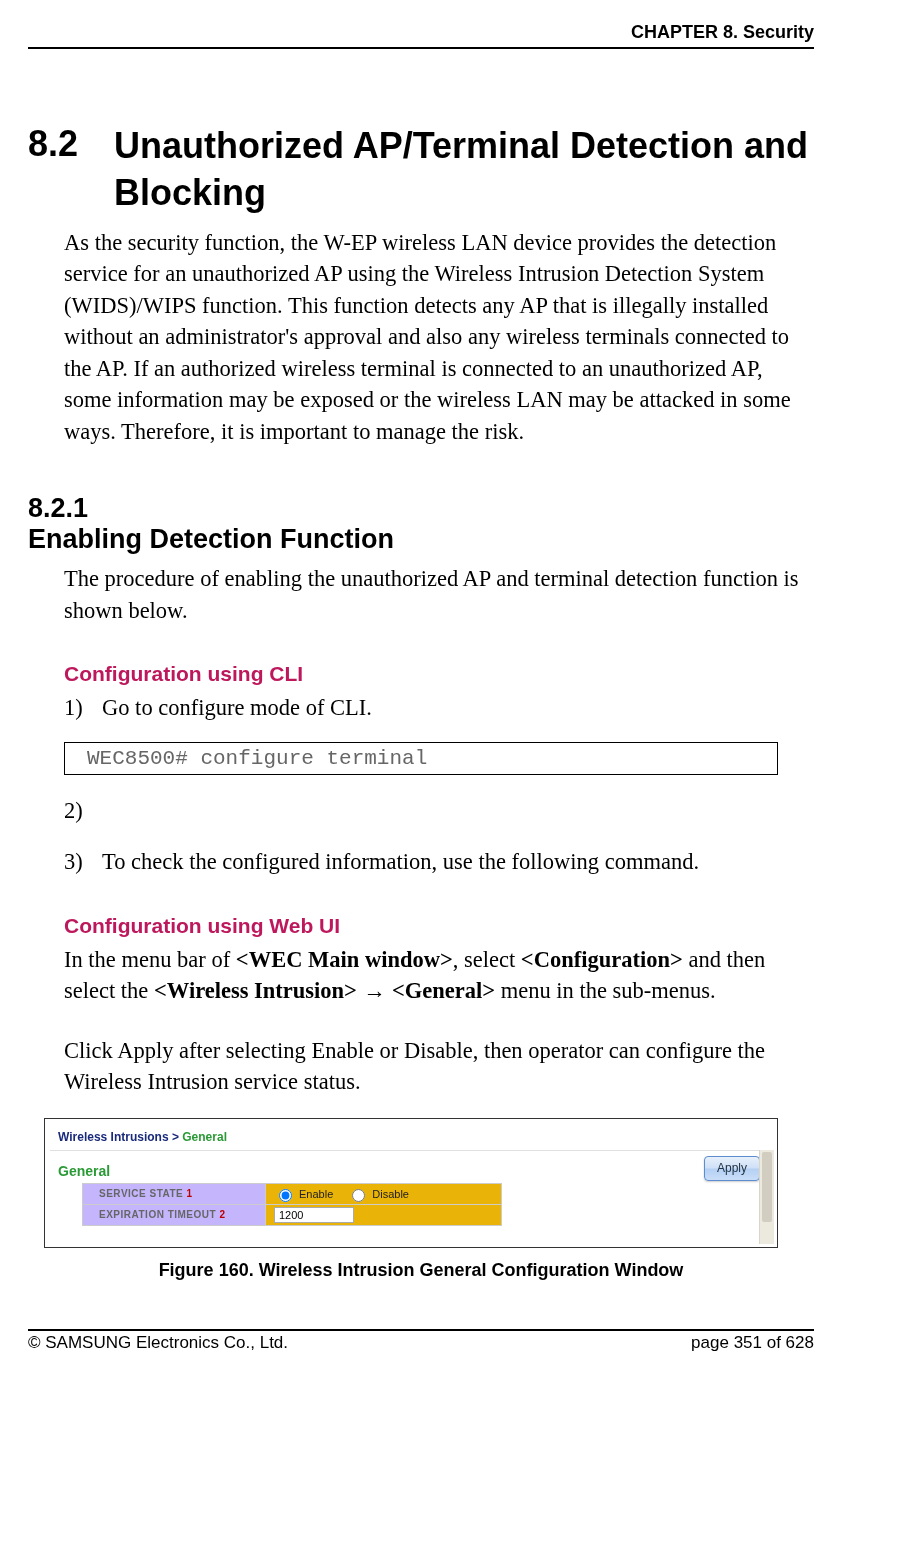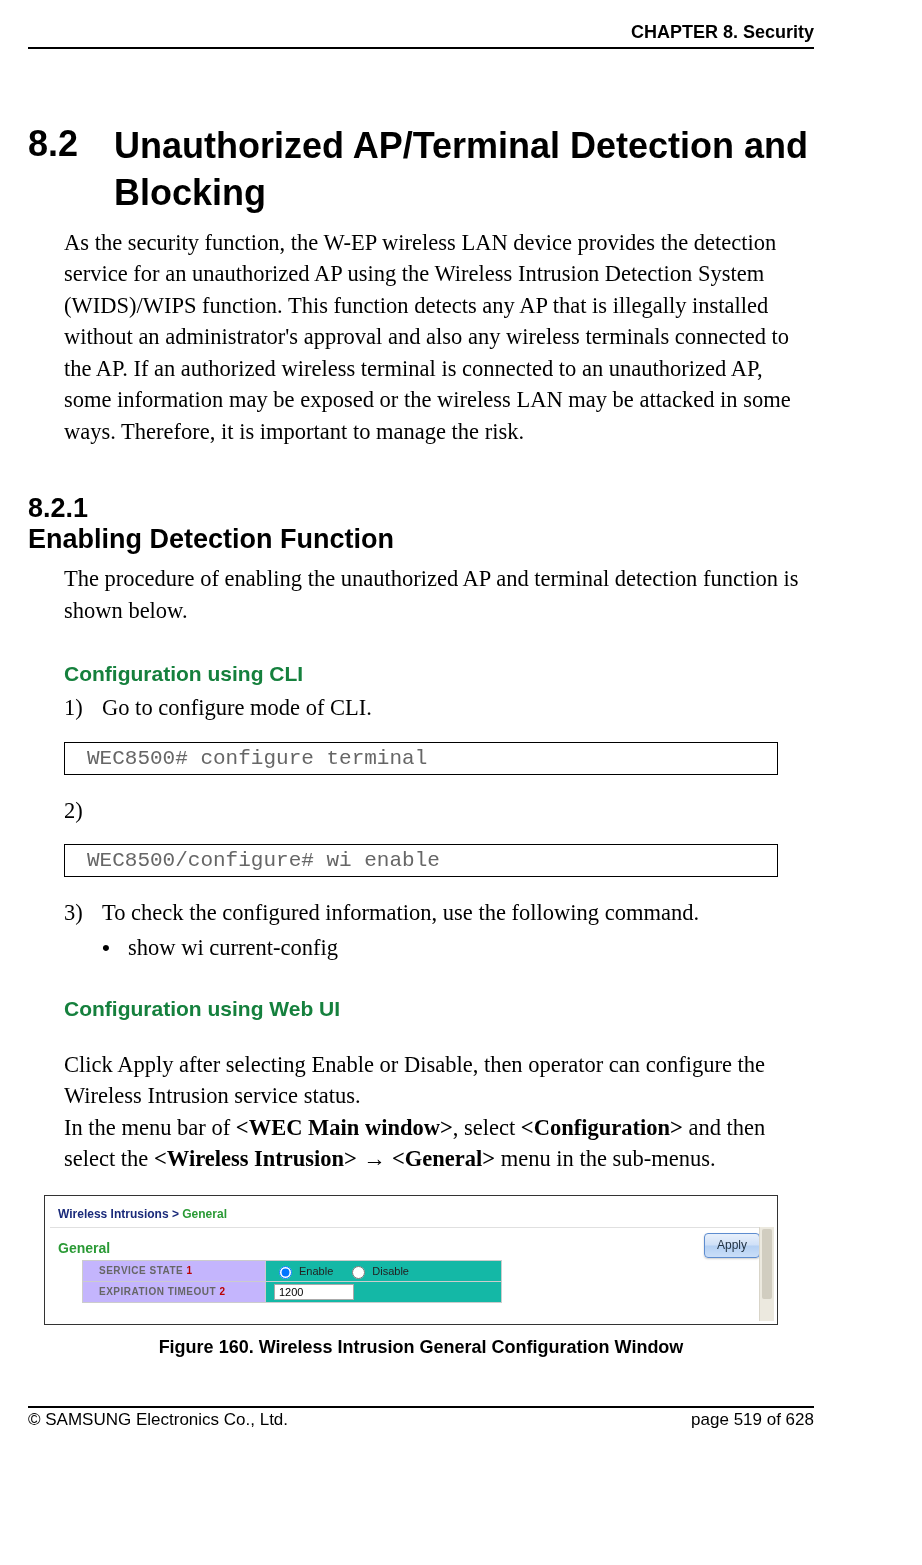--- a/index.html
+++ b/index.html
@@ -64,21 +64,21 @@
     flex-direction: column;
   }
   h2.subsection .num {
     width: 100px;
     flex-shrink: 0;
   }
   h3.config {
     font-family: Arial, sans-serif;
     font-weight: bold;
     font-size: 21px;
-    color: #15803d;
+    color: #be185d;
     margin: 36px 0 6px 36px;
   }
   ol.numlist {
     list-style: none;
     padding: 0;
     margin: 0 0 0 36px;
   }
   ol.numlist li {
     font-size: 22.5px;
     line-height: 1.4;
@@ -159,21 +159,21 @@
     font-size: 10px;
     font-weight: bold;
     color: #666;
     letter-spacing: 0.5px;
     text-align: left;
     padding: 4px 16px;
     width: 150px;
   }
   .form-table td {
     border: 1px solid #ccc;
-    background: #14b8a6;
+    background: #eab308;
     padding: 2px 8px;
     font-family: Arial, sans-serif;
     font-size: 11px;
     color: #222;
   }
   .form-table .sup {
     color: #b00;
     font-weight: bold;
     font-size: 10px;
   }
@@ -283,42 +283,34 @@
     </ol>
     <div class="code-box">
       <span>WEC8500# configure terminal</span>
     </div>
 
     <ol class="numlist" style="margin-top:20px;">
       <li>
         <span class="marker">2)</span>
       </li>
     </ol>
-    <div class="code-box">
-      <span>WEC8500/configure# wi enable</span>
-    </div>
 
     <ol class="numlist" style="margin-top:20px;">
       <li>
         <span class="marker">3)</span>
         <span>To check the configured information, use the following command.</span>
       </li>
     </ol>
-    <ul class="bullet">
-      <li>
-        <span>show  wi  current-config</span>
-      </li>
-    </ul>
 
     <h3 class="config">Configuration using Web UI</h3>
     <div class="body-indent">
-      <p class="body" style="margin-top:28px;">Click Apply after selecting Enable or Disable, then operator can configure the Wireless Intrusion service status.</p>
       <p class="body">
         <span>In the menu bar of </span><span class="bold">&lt;WEC Main window&gt;</span><span>, select </span><span class="bold">&lt;Configuration&gt;</span><span> and then select the </span><span class="bold">&lt;Wireless Intrusion&gt;</span><span class="arrow"> → </span><span class="bold">&lt;General&gt;</span><span> menu in the sub-menus.</span>
       </p>
+      <p class="body" style="margin-top:28px;">Click Apply after selecting Enable or Disable, then operator can configure the Wireless Intrusion service status.</p>
     </div>
 
     <div class="figure-box">
       <div class="fig-inner">
         <div class="breadcrumb">
           <span>Wireless Intrusions</span><span>  &gt;  </span><span class="green">General</span>
         </div>
         <div class="fig-rule"></div>
         <button class="apply-btn">Apply</button>
         <div class="scrollbar"></div>
@@ -346,15 +338,15 @@
         </div>
       </div>
     </div>
 
     <p class="figure-caption">Figure 160. Wireless Intrusion General Configuration Window</p>
   </div>
 
   <hr class="footer-rule">
   <div class="footer">
     <span class="left">© SAMSUNG Electronics Co., Ltd.</span>
-    <span class="right">page 519 of 628</span>
+    <span class="right">page 351 of 628</span>
   </div>
 </div>
 
 </body></html>

